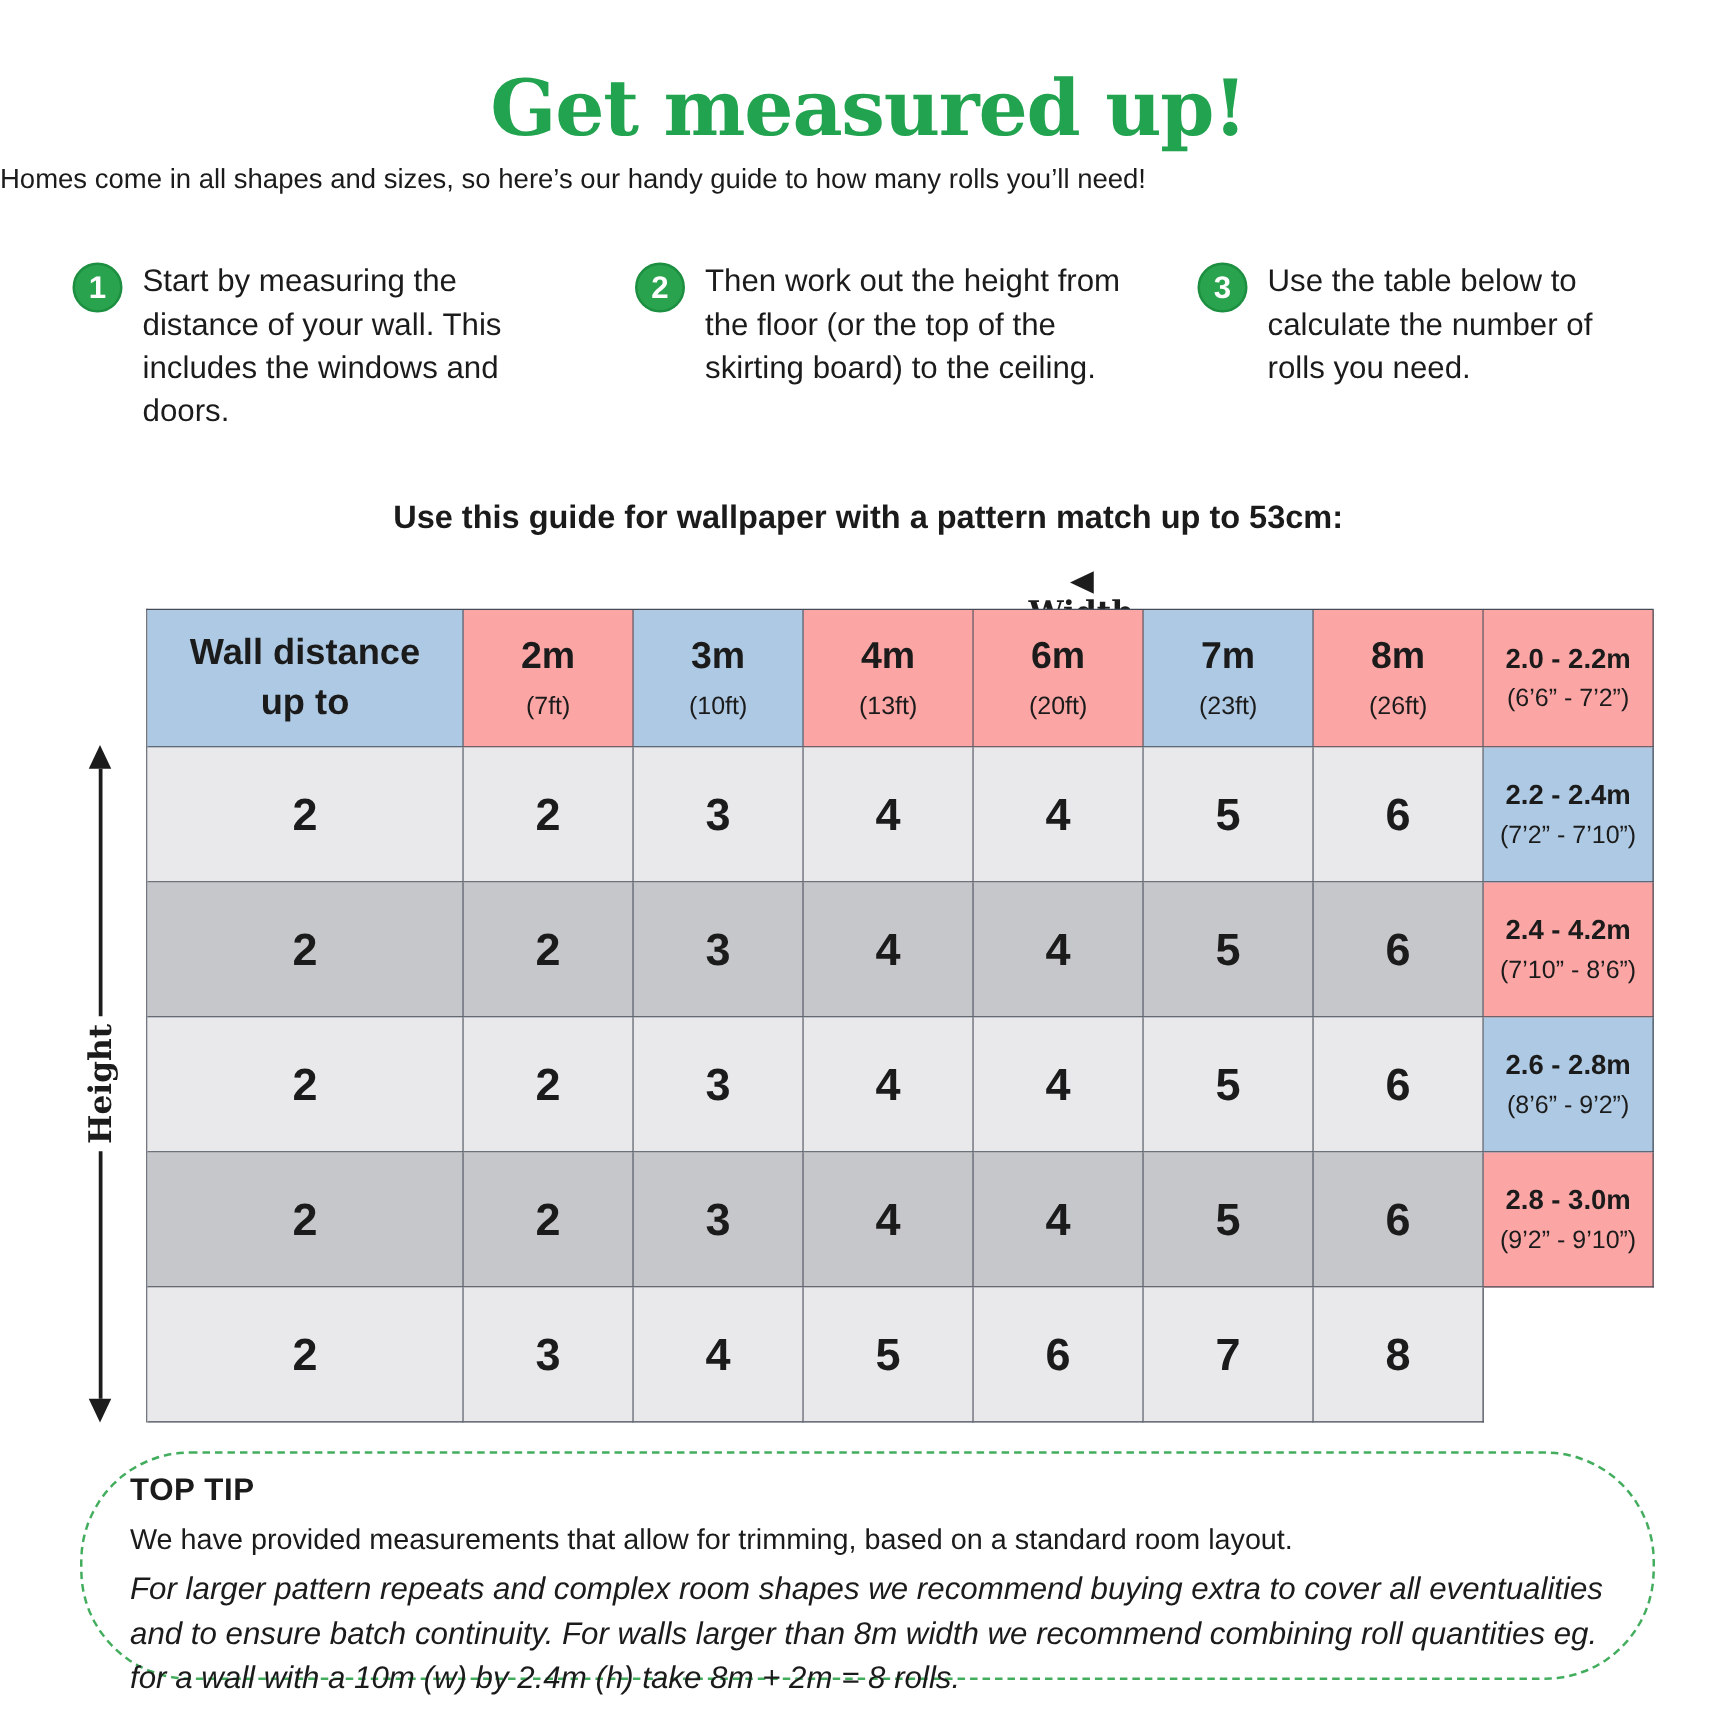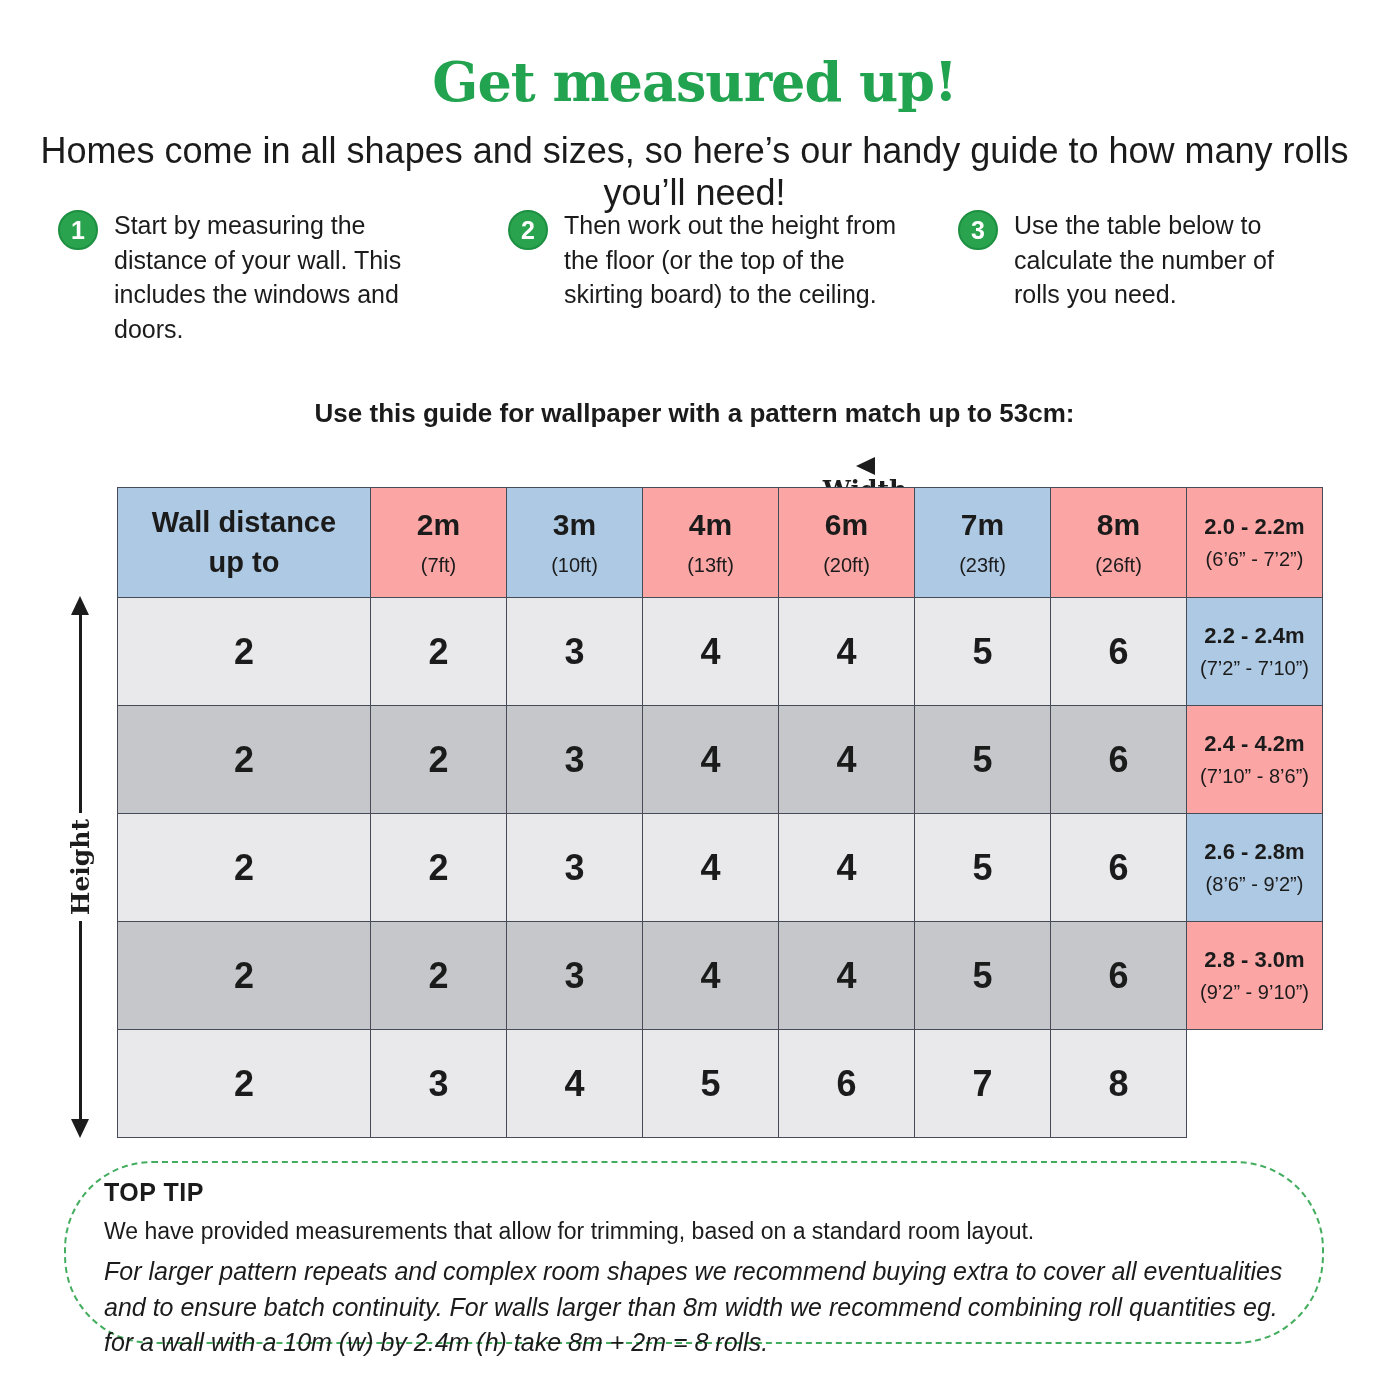--- a/index.html
+++ b/index.html
@@ -4,26 +4,26 @@
 <style>
   html, body { margin:0; padding:0; background:#ffffff; }
   .page {
     position:relative; width:1389px; height:1389px; overflow:hidden;
     font-family:"Liberation Sans", sans-serif; color:#1b1b1b; background:#ffffff;
   }
 
   
   .title {
     position:absolute; top:50px; left:0; right:0; margin:0; text-align:center;
-    font-family:"DejaVu Serif", serif; font-weight:bold; font-size:54px;
+    font-family:"DejaVu Serif", serif; font-weight:bold; font-size:62px;
     letter-spacing:-1px; color:#21a34f;
   }
   .subtitle {
-    position:absolute; top:130px; left:0; right:0; margin:0; text-align:center;
-    font-size:36px;
+    position:absolute; top:130px; left:0; right:0; margin:0; text-align:left;
+    font-size:22px;
   }
 
   
   .steps { position:absolute; top:208px; left:58px; width:1300px; display:flex; }
   .step { display:flex; align-items:flex-start; gap:16px; }
   .step.s1 { width:450px; }
   .step.s2 { width:450px; }
   .step.s3 { width:390px; }
   .step-circle {
     flex:0 0 40px; width:40px; height:40px; border-radius:50%;

